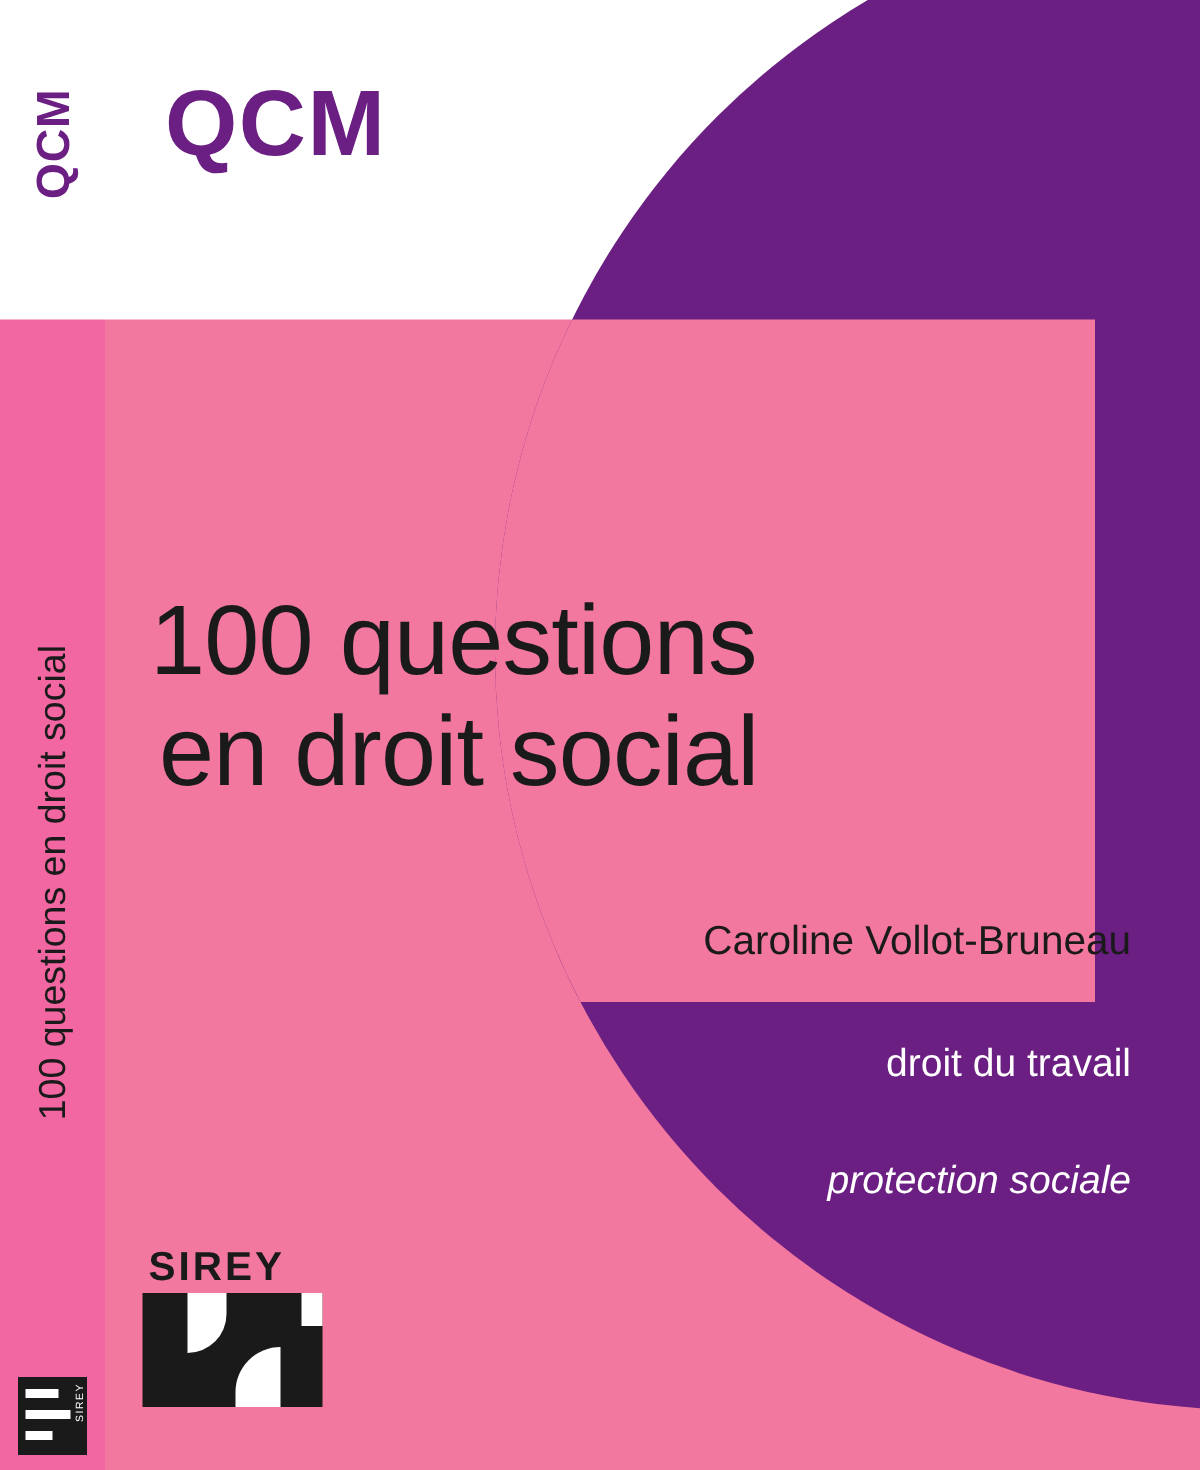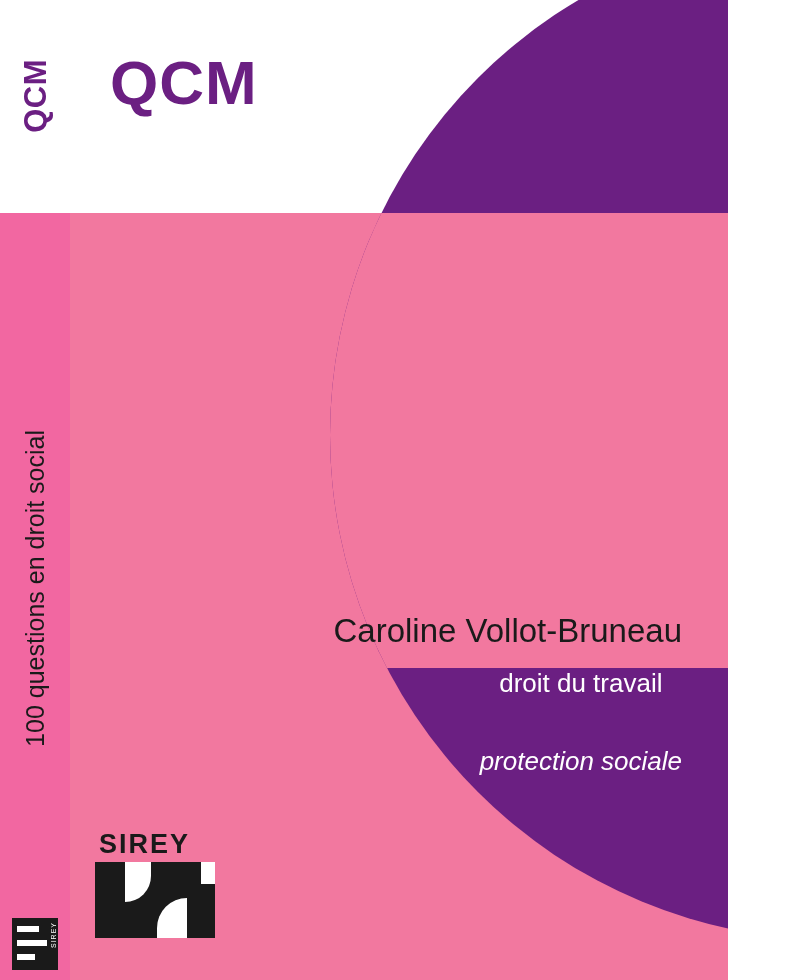--- a/index.html
+++ b/index.html
@@ -9,21 +9,21 @@
   }
   body {
     width: 800px;
     height: 980px;
     font-family: "Liberation Sans", sans-serif;
     overflow: hidden;
   }
 
   #cover {
     position: relative;
-    width: 728px;
+    width: 800px;
     height: 980px;
     background: #ffffff;
     overflow: hidden;
   }
 
   
   .spine {
     position: absolute;
     left: 0;
     top: 0;
@@ -197,31 +197,31 @@
   .title-line.second {
     margin-left: 6px;
   }
 
   .author {
     position: absolute;
     right: 46px;
     top: 612px;
     z-index: 5;
     color: #1a1a1a;
-    font-size: 33px;
+    font-size: 27px;
     font-weight: normal;
     text-align: right;
   }
 
   .topics {
     position: absolute;
     right: 46px;
-    top: 670px;
-    z-index: 5;
-    text-align: center;
+    top: 695px;
+    z-index: 5;
+    text-align: right;
     color: #ffffff;
   }
   .topic {
     font-size: 26px;
     line-height: 1;
     margin-bottom: 52px;
     white-space: nowrap;
   }
   .topic:last-child { margin-bottom: 0; font-style: italic; }
 
@@ -287,20 +287,22 @@
 
   <div class="purple-circle"></div>
 
   <div class="pink-band">
     <div class="pink-band-inner"></div>
   </div>
 
   <div class="qcm-main">QCM</div>
 
   <div class="title-block">
+    <div class="title-line">100 questions</div>
+    <div class="title-line second">en droit social</div>
   </div>
 
   <div class="author">Caroline Vollot-Bruneau</div>
 
   <div class="topics">
     <div class="topic">droit du travail</div>
     <div class="topic">protection sociale</div>
   </div>
 
   <div class="sirey">

